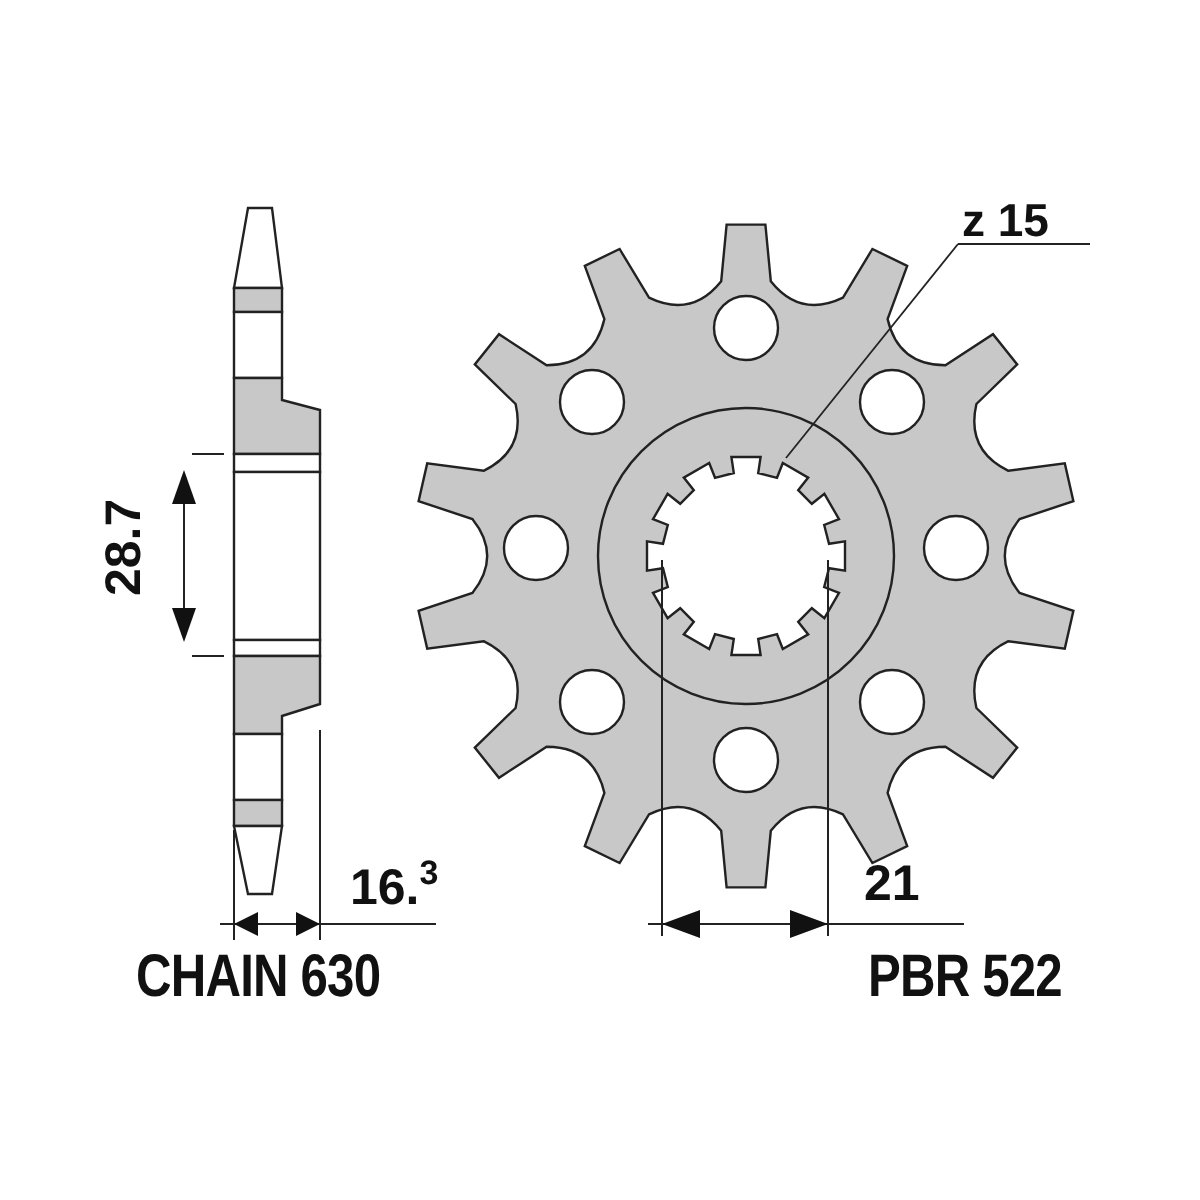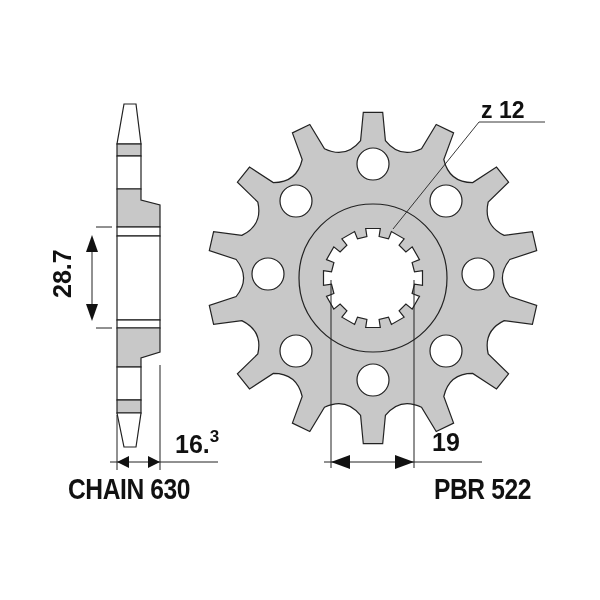--- a/index.html
+++ b/index.html
@@ -81,19 +81,19 @@
     <polygon points="414,462 395,455 395,469" fill="#111" stroke="none"></polygon>
   </g>
 </svg>
 
 <div class="lbl dim" style="left:48px;top:298px;transform:rotate(-90deg);transform-origin:left top;">28.7</div>
 
 <div class="lbl dim" style="left:175px;top:430px;">
   <span>16.</span><span class="sup">3</span>
 </div>
 
-<div class="lbl dim" style="left:481px;top:97px;font-size:23px;">z 12</div>
+<div class="lbl dim" style="left:481px;top:97px;font-size:23px;">z 15</div>
 
-<div class="lbl dim" style="left:432px;top:428px;">19</div>
+<div class="lbl dim" style="left:432px;top:428px;">21</div>
 
 <div class="lbl big" style="left:68px;top:472px;">CHAIN 630</div>
 
 <div class="lbl big" style="left:434px;top:472px;">PBR 522</div>
 
 </body></html>

